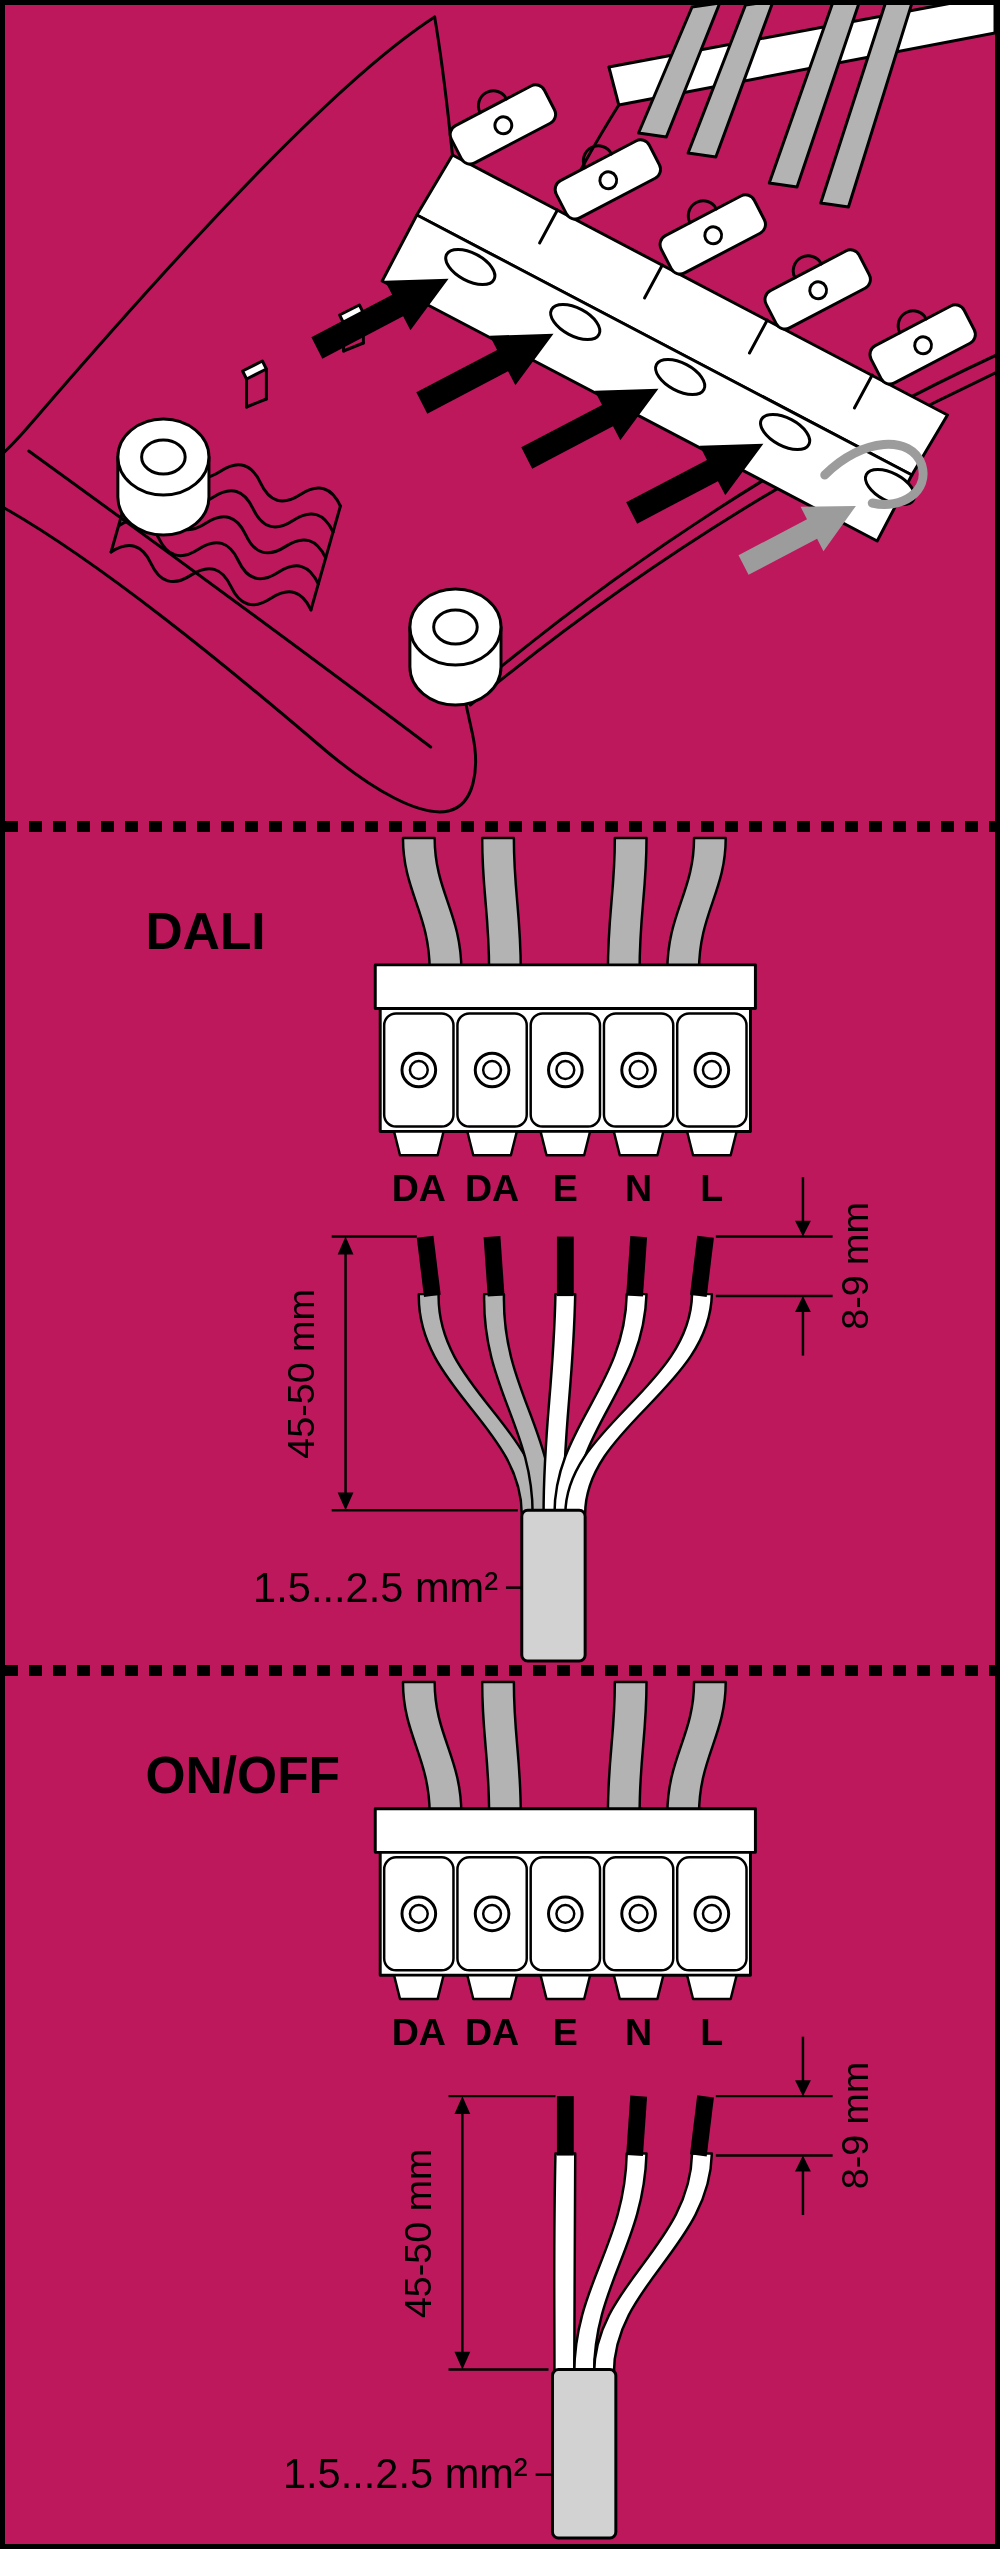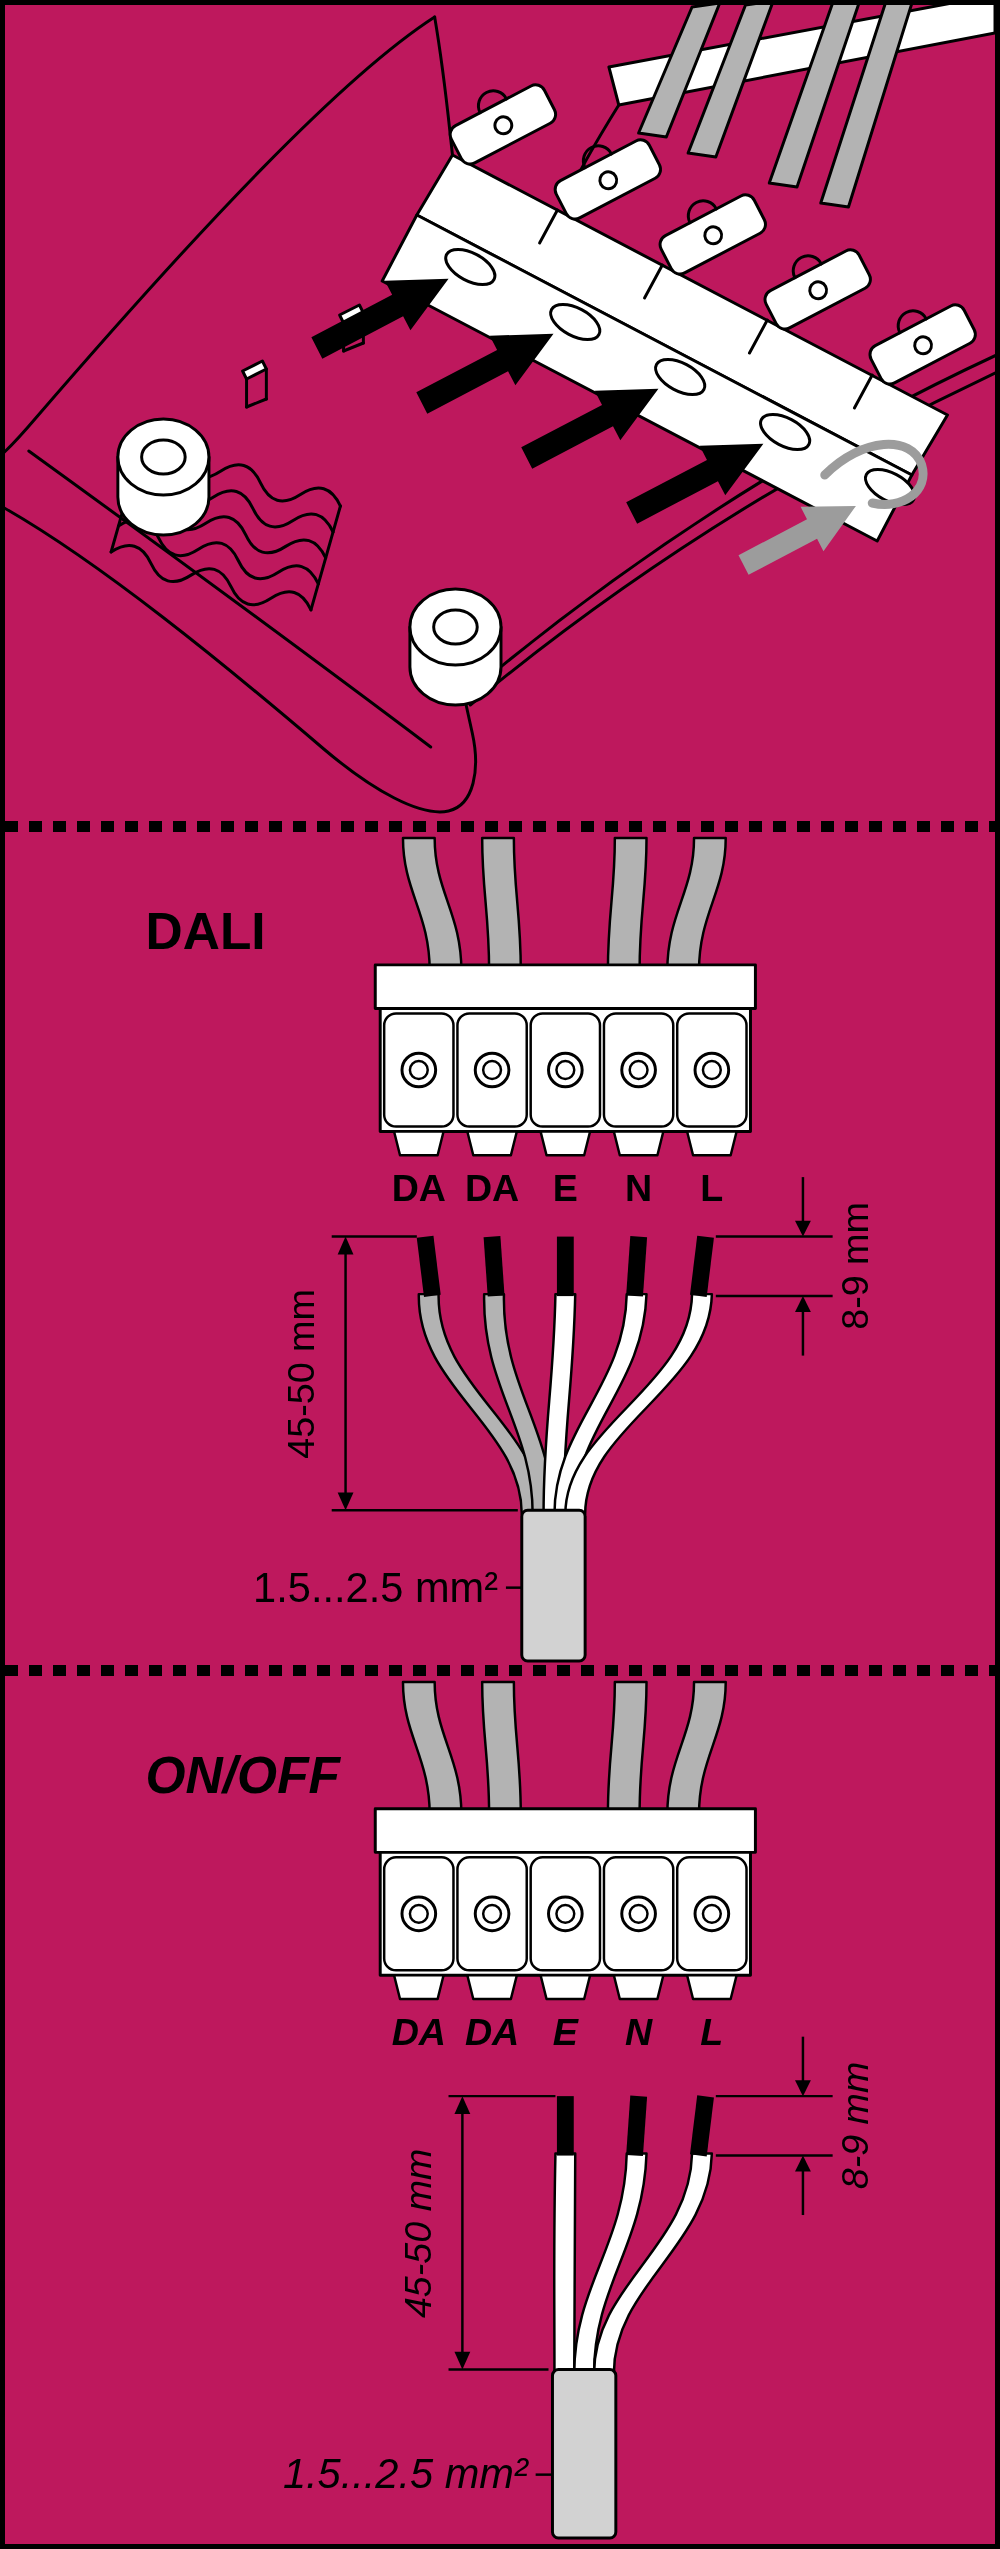--- a/index.html
+++ b/index.html
@@ -11,21 +11,21 @@
   .sec { position:absolute; left:0; width:990px; }
   .sec svg { display:block; }
   .dotted {
     position:absolute; left:0; width:990px; height:11px;
     background:repeating-linear-gradient(90deg,#000 0 13px, transparent 13px 24px);
   }
   #sec-top   { top:0;    height:816px; }
   #divider-1 { top:816px; }
   #sec-dali  { top:827px;  height:833px; }
   #divider-2 { top:1660px; }
-  #sec-onoff { top:1671px; height:868px;font-style:italic; }
+  #sec-onoff { top:1671px; height:868px; }
   text { font-family:"Liberation Sans", sans-serif; }
 </style>
 </head>
 <body>
 
 <div class="page">
 
   <div class="sec" id="sec-top">
     <svg width="990" height="816" viewBox="0 0 1000 816" preserveAspectRatio="none">
       <g stroke="#000" stroke-width="3" fill="#fff" stroke-linejoin="round" stroke-linecap="round">

